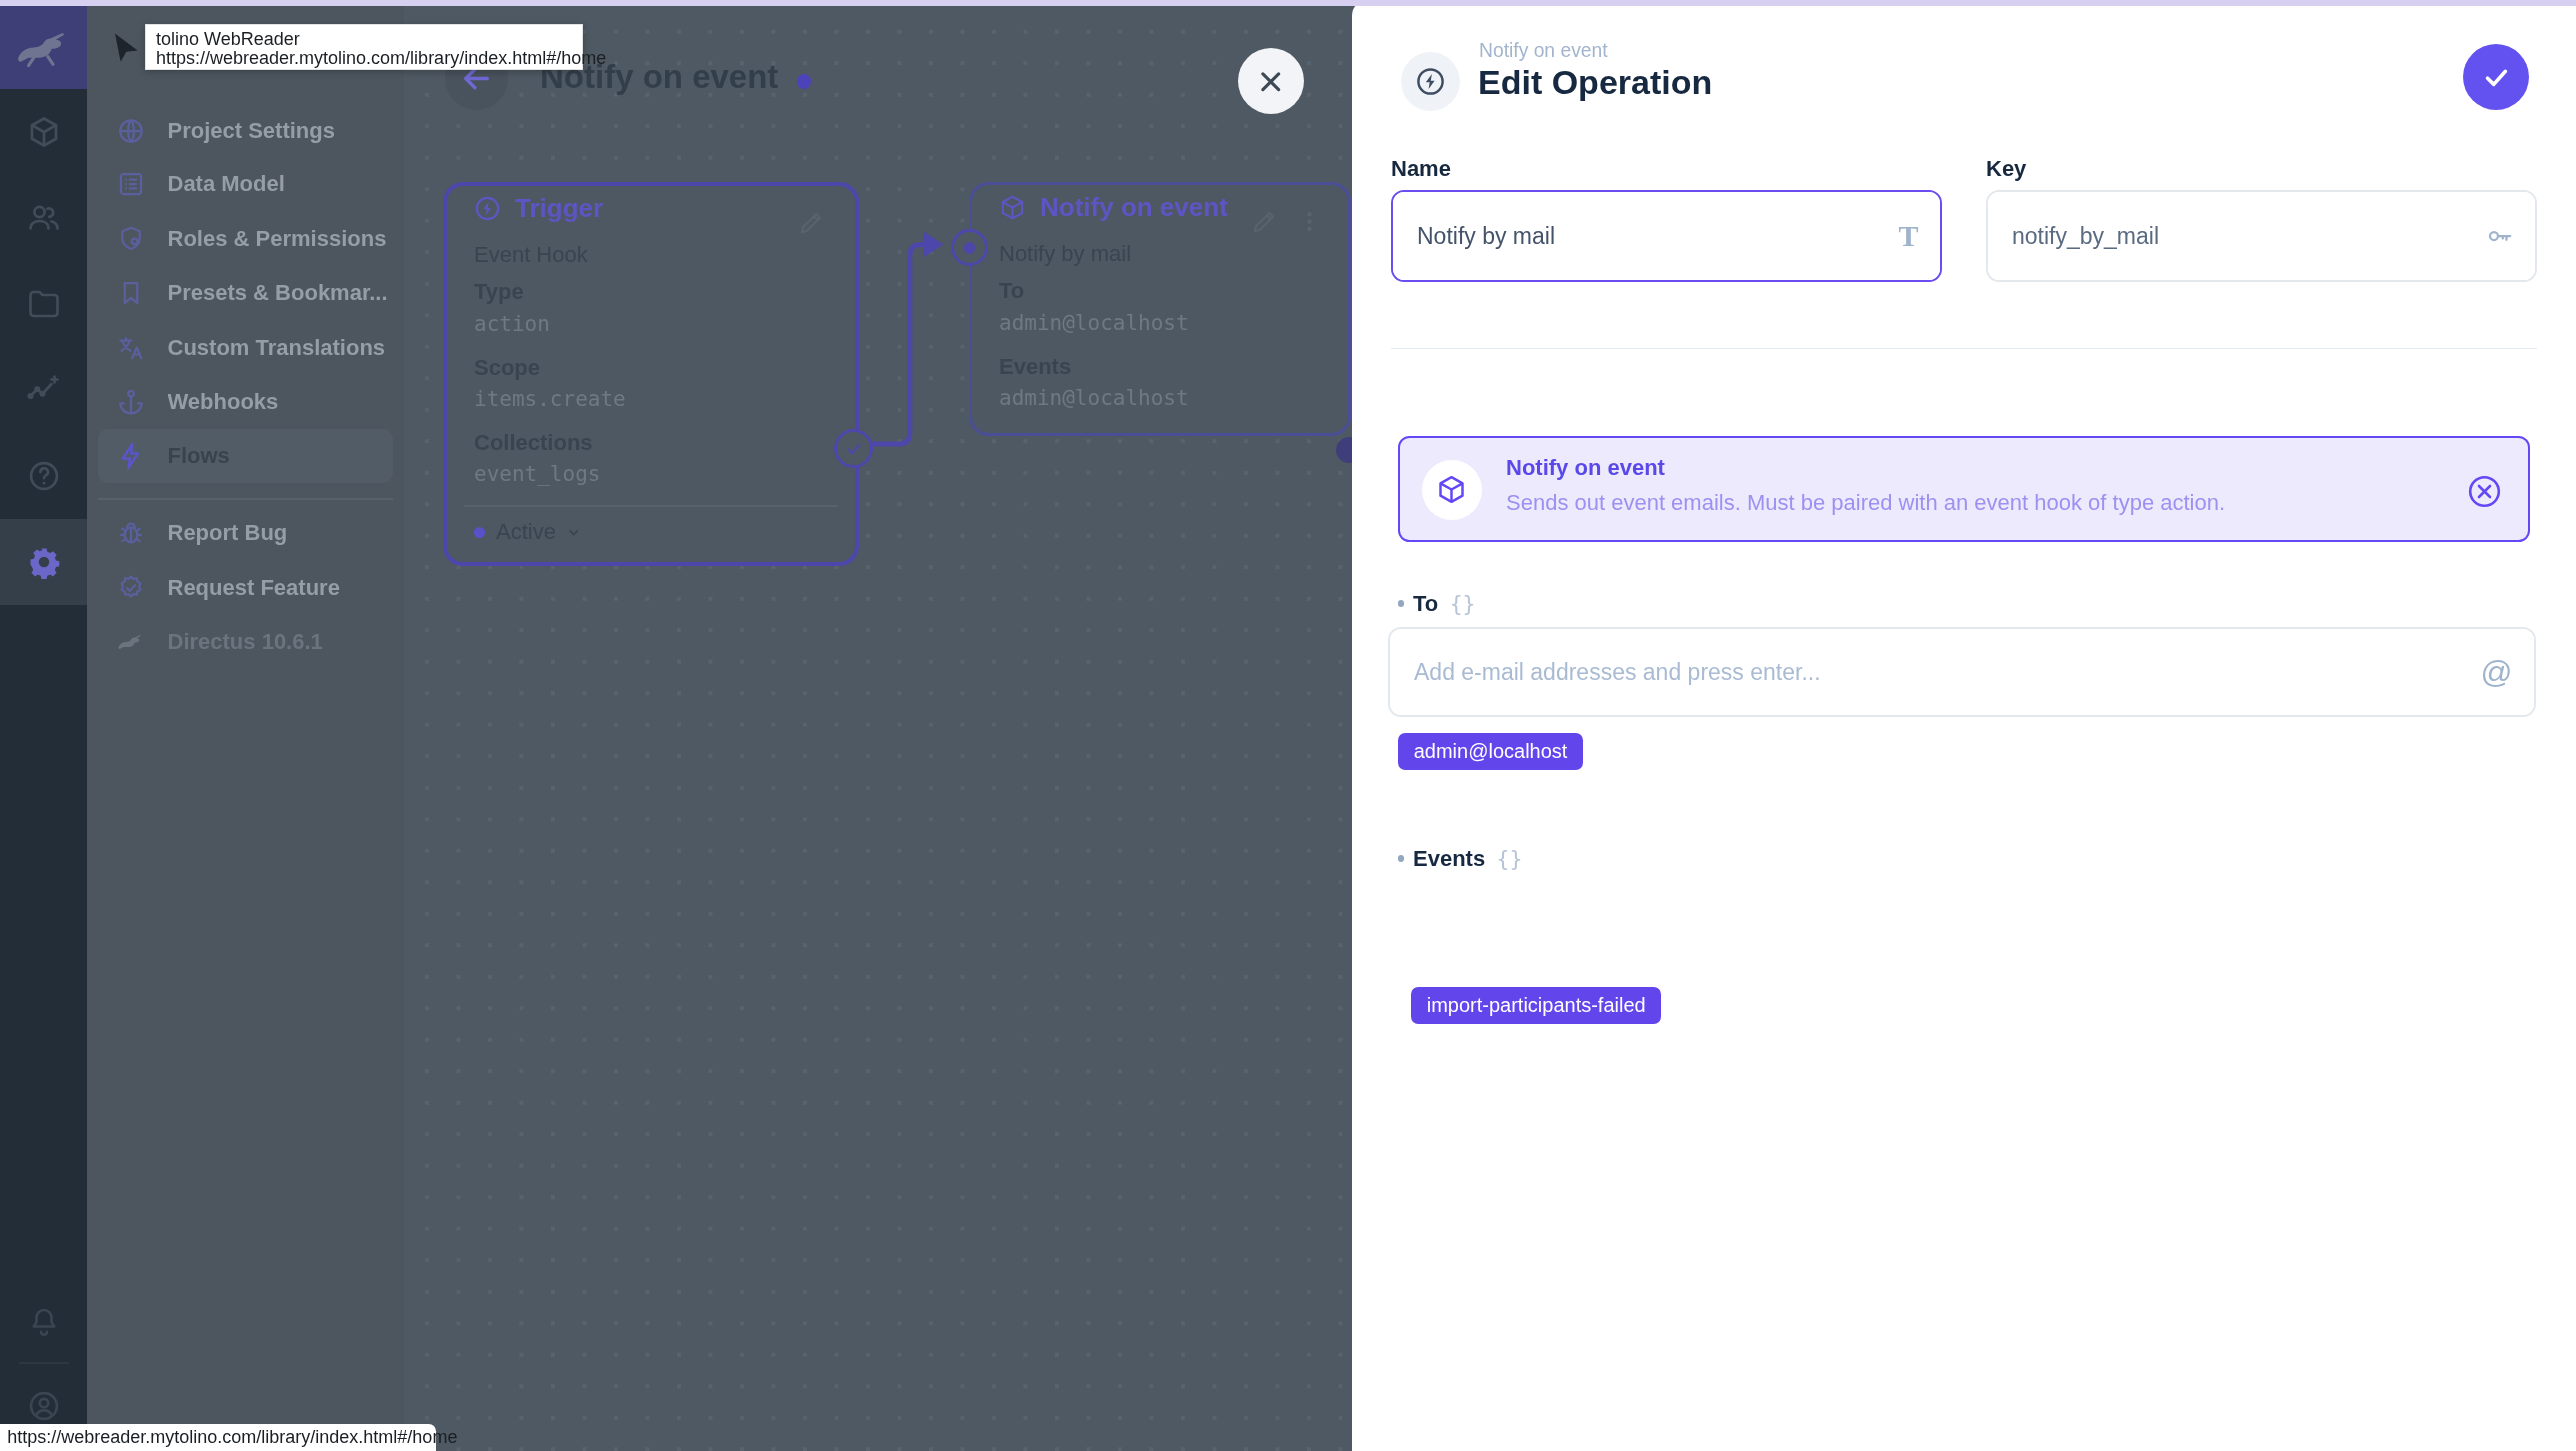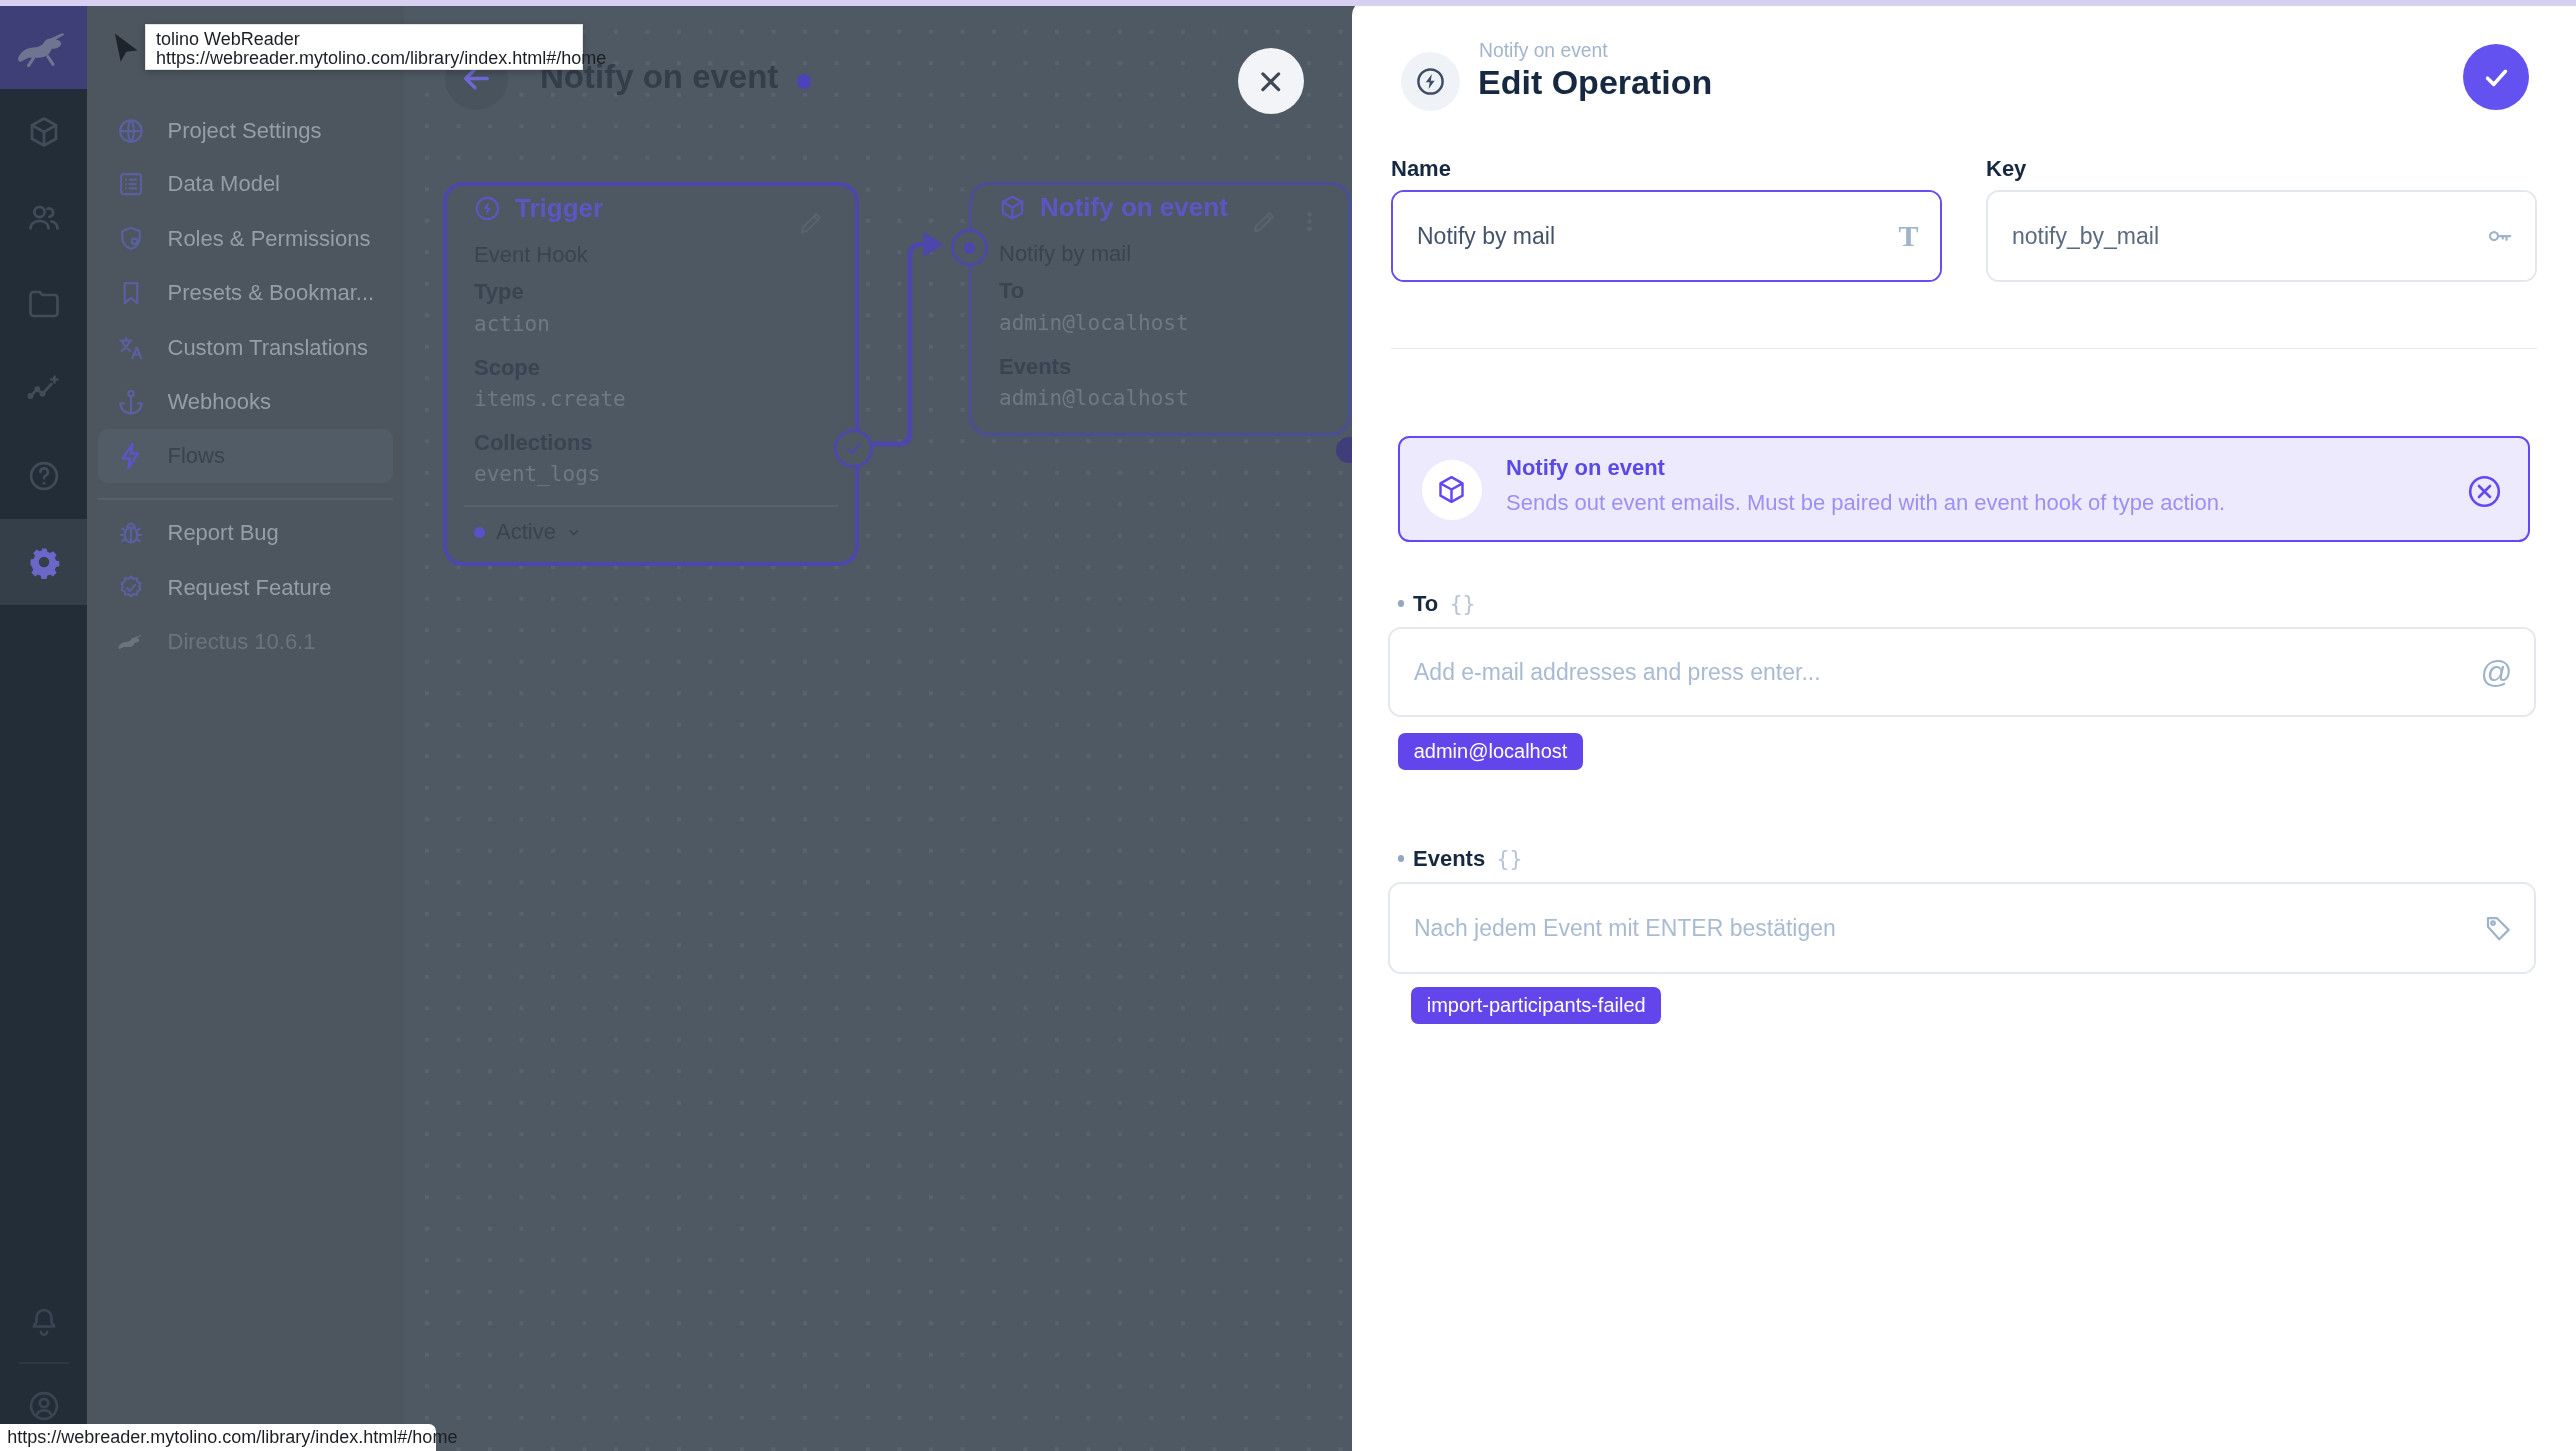--- a/index.html
+++ b/index.html
@@ -18,21 +18,21 @@
   .mod-btn svg{width:36px;height:36px;}
   .mod-settings{background:#343F4A;color:#6B67C8;}
   .mod-bell,.mod-avatar{color:#3A4551;}
   .mod-divider{left:18.6px;width:50px;height:2.1px;background:#2C3742;top:1362px;}
 
   
   .nav{left:87px;top:6.4px;width:317px;height:1445px;background:#4D565F;z-index:9;}
   .nav-item{position:absolute;left:0;width:317px;height:54px;display:flex;align-items:center;color:#959DA7;font-size:22px;}
   .nav-item .nicon{width:30px;height:30px;margin-left:29px;margin-right:21.5px;color:#5A5F9E;flex:0 0 auto;}
   .nav-item .nicon svg{width:30px;height:30px;}
-  .nav-item span{white-space:nowrap;overflow:hidden;}
+  .nav-item span{white-space:nowrap;overflow:hidden;font-weight:bold;}
   .nav-active-bg{left:11.4px;top:423px;width:295px;height:54px;background:#525C66;border-radius:10px;}
   .nav-item.active{color:#39434E;}
   .nav-item.active .nicon{color:#5A55C8;}
   .nav-divider{left:11.4px;top:492px;width:295px;height:2.1px;background:#57616B;}
   .nav-version{color:#6B747E;}
   .nav-version .nicon{color:#6B747E;}
 
   
   .canvas{left:404px;top:6.4px;width:948px;height:1445px;background:#4F5963;z-index:5;
           background-image:radial-gradient(circle,#59636D 2.5px,transparent 2.5px);background-size:31.5px 31.5px;background-position:7.2px 10px;}
@@ -439,29 +439,20 @@
   </div>
   <div class="abs input-wrap b-norm" style="left:36px;top:627px;width:1148px;height:90px;">
     <input class="tinput" type="text" placeholder="Add e-mail addresses and press enter..." style="">
     <span class="icon-right" style="font-size:31.5px;font-family:'Liberation Sans',sans-serif;">@</span>
   </div>
   <div class="chip" style="left:46px;top:733px;">admin@localhost</div>
 
   <div class="abs" style="left:46px;top:846px;">
     <span class="req-dot"></span><span class="field-label">Events</span><span class="braces">{}</span>
   </div>
-  <div class="abs input-wrap b-norm" style="left:36px;top:882px;width:1148px;height:92px;">
-    <input class="tinput" type="text" placeholder="Nach jedem Event mit ENTER bestätigen" style="">
-    <span class="icon-right">
-        <svg viewBox="0 0 24 24" fill="none" stroke="currentColor" stroke-width="1.8" stroke-linejoin="round">
-          <path d="M4 11V4h7l9.5 9.5L13 21z"></path>
-          <circle cx="8" cy="8" r="1.4"></circle>
-        </svg>
-      </span>
-  </div>
   <div class="chip" style="left:59px;top:987px;">import-participants-failed</div>
 </div>
 
 <div class="abs tooltip">
   <div class="tt1">tolino WebReader</div>
   <div class="tt2">https://webreader.mytolino.com/library/index.html#/home</div>
 </div>
 <div class="abs cursor">
   <svg width="30" height="34" viewBox="0 0 21 24">
       <path d="M2 1l4 20 4-7 8-1z" fill="#1E242C"></path>

